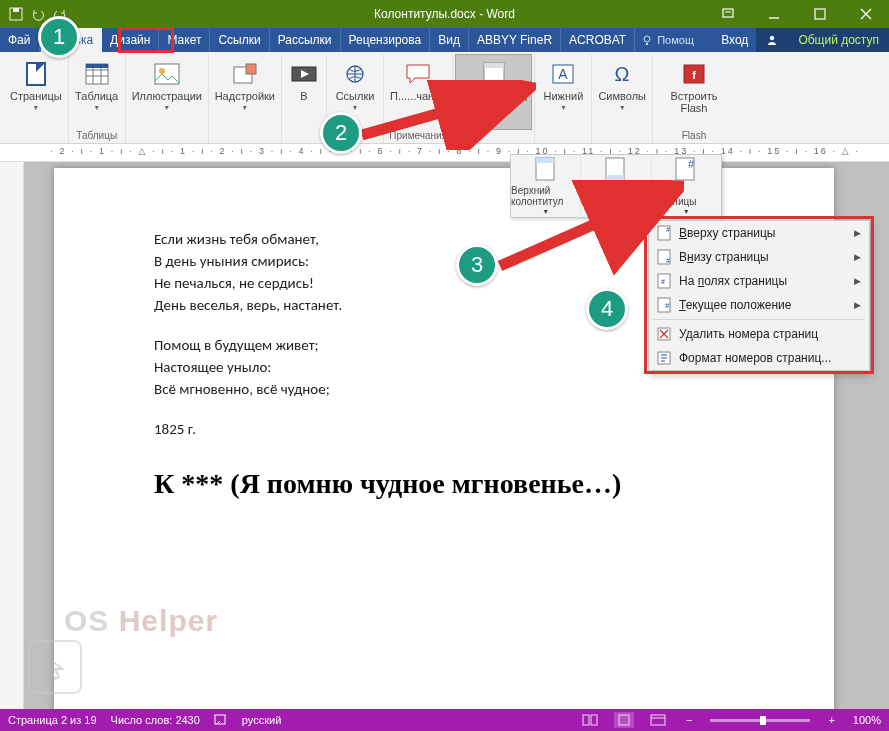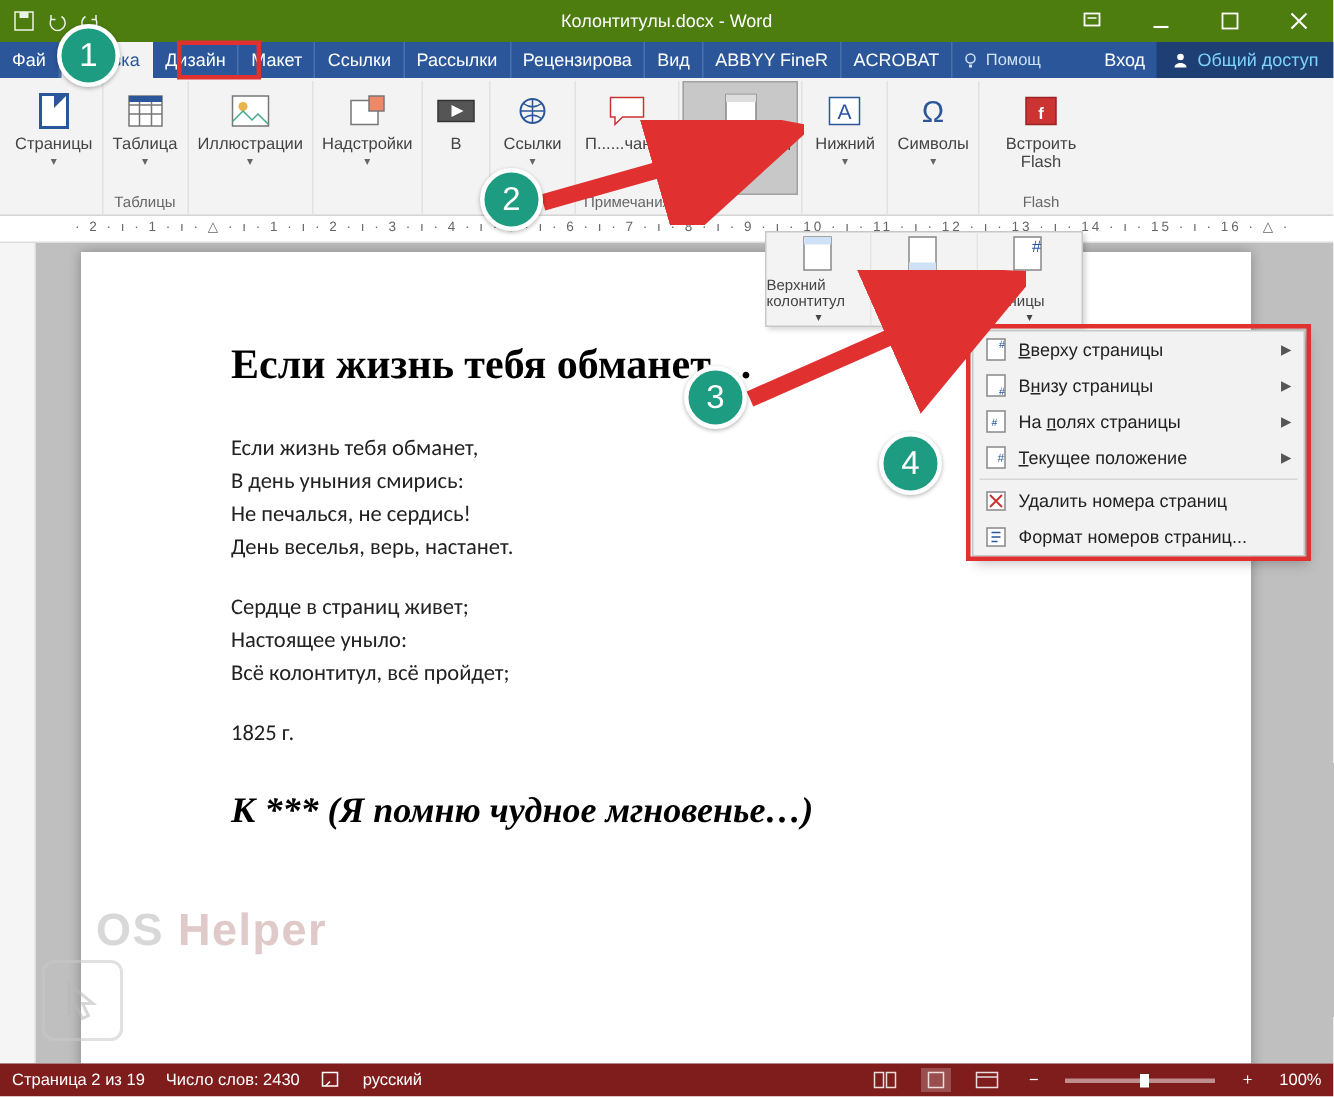--- a/index.html
+++ b/index.html
@@ -13,40 +13,40 @@
 .titlebar .win-btn { width: 46px; height: 28px; display: flex; align-items: center; justify-content: center; }
 .titlebar .win-btn svg { stroke: #fff; fill: none; }
 
 .tabs { height: 24px; background: #2b579a; display: flex; align-items: stretch; font-size: 12px; }
 .tabs .tab { padding: 0 8px; display: flex; align-items: center; color: #fff; cursor: pointer; border-right: 1px solid rgba(255,255,255,.15); }
 .tabs .tab.file { color: #fff; }
 .tabs .tab.active { background: #f3f3f3; color: #2b579a; }
 .tabs .search-hint { display: flex; align-items: center; gap: 4px; color: #cfe1f7; font-size: 11px; padding: 0 6px; }
 .tabs .right { margin-left: auto; display: flex; }
 .tabs .signin { color: #fff; padding: 0 8px; display: flex; align-items: center; }
-.tabs .share { background: #1e3f73; color: #7dd3fc; display: flex; align-items: center; gap: 5px; padding: 0 10px; }
+.tabs .share { background: #1e3f73; color: #bef264; display: flex; align-items: center; gap: 20px; padding: 0 10px; }
 
 .ribbon { height: 92px; background: #f3f3f3; border-bottom: 1px solid #d4d4d4; display: flex; padding: 2px 4px 0; }
 .ribbon-group { display: flex; flex-direction: column; align-items: stretch; border-right: 1px solid #e1e1e1; padding: 0 2px; }
 .ribbon-group .buttons { display: flex; flex: 1; }
 .ribbon-btn { display: flex; flex-direction: column; align-items: center; justify-content: flex-start; padding: 2px 4px; font-size: 11px; color: #444; text-align: center; cursor: pointer; min-width: 52px; }
 .ribbon-btn.pressed { background: #c8c8c8; border: 1px solid #a1a1a1; }
 .ribbon-btn .ico { width: 28px; height: 28px; margin: 4px 0 2px; display: flex; align-items: center; justify-content: center; }
 .ribbon-btn .lbl { line-height: 12px; max-width: 70px; }
 .ribbon-btn .drop-arr { font-size: 8px; color: #666; margin-top: 1px; }
 .group-label { font-size: 10px; color: #666; text-align: center; padding: 0 0 2px; }
 
 .ruler-h { height: 18px; background: #fff; border-bottom: 1px solid #ddd; position: relative; font-size: 9px; color: #666; overflow: hidden; }
 .ruler-h .scale { position: absolute; left: 50px; top: 2px; white-space: nowrap; letter-spacing: 2px; }
 
 .workspace { position: absolute; left: 0; top: 162px; right: 0; bottom: 22px; background: #bfbfbf; overflow: hidden; }
 .ruler-v { position: absolute; left: 0; top: 0; width: 24px; bottom: 0; background: #f5f5f5; border-right: 1px solid #ddd; }
 .page { position: absolute; left: 54px; top: 6px; width: 780px; height: 1000px; background: #fff; box-shadow: 0 0 8px rgba(0,0,0,.3); padding: 60px 100px; }
 .page h1 { font-family: "Times New Roman", serif; font-size: 28px; font-weight: bold; margin-bottom: 28px; }
-.page h2 { font-family: "Times New Roman", serif; font-size: 24px; font-weight: bold; margin-top: 28px; font-style: italic; }
+.page h2 { font-family: "Times New Roman", serif; font-size: 28px; font-weight: bold; margin-top: 28px; }
 .page p { font-family: Calibri, sans-serif; font-size: 15px; line-height: 22px; color: #222; }
 .page .stanza { margin-bottom: 18px; }
 
 .popup-panel { position: absolute; left: 510px; top: 154px; width: 212px; height: 64px; background: #f3f3f3; border: 1px solid #c8c8c8; display: flex; box-shadow: 2px 2px 3px rgba(0,0,0,.15); }
 .popup-panel .pbtn { flex: 1; display: flex; flex-direction: column; align-items: center; justify-content: center; font-size: 10px; color: #444; border-right: 1px solid #e5e5e5; cursor: pointer; }
 .popup-panel .pbtn:last-child { border-right: none; }
 .popup-panel .pbtn .ico { width: 22px; height: 26px; margin-bottom: 2px; }
 .popup-panel .pbtn .drop-arr { font-size: 8px; }
 
 .context-menu { position: absolute; left: 648px; top: 220px; width: 222px; background: #f2f2f2; border: 1px solid #c8c8c8; box-shadow: 2px 4px 8px rgba(0,0,0,.25); font-size: 12px; }
@@ -61,21 +61,21 @@
 .red-box-menu { position: absolute; left: 644px; top: 216px; width: 230px; height: 158px; border: 3px solid #e03030; pointer-events: none; }
 
 .badge { position: absolute; width: 42px; height: 42px; border-radius: 50%; background: #1e9c82; color: #fff; display: flex; align-items: center; justify-content: center; font-size: 22px; font-weight: 500; border: 3px solid #fff; box-shadow: 0 1px 3px rgba(0,0,0,.3); }
 .b1 { left: 38px; top: 16px; }
 .b2 { left: 320px; top: 112px; }
 .b3 { left: 456px; top: 244px; }
 .b4 { left: 586px; top: 288px; }
 
 .arrow-svg { position: absolute; pointer-events: none; }
 
-.statusbar { position: absolute; left: 0; right: 0; bottom: 0; height: 22px; background: #7f1d1d; display: flex; align-items: center; color: #fff; font-size: 11px; padding: 0 8px; gap: 14px; }
+.statusbar { position: absolute; left: 0; right: 0; bottom: 0; height: 22px; background: #a21caf; display: flex; align-items: center; color: #fff; font-size: 11px; padding: 0 8px; gap: 14px; }
 .statusbar .spacer { flex: 1; }
 .statusbar .view-btn { width: 20px; height: 16px; display: flex; align-items: center; justify-content: center; opacity: .85; cursor: pointer; }
 .statusbar .zoom-slider { width: 100px; height: 3px; background: rgba(255,255,255,.5); position: relative; }
 .statusbar .zoom-slider .thumb { position: absolute; left: 50%; top: -3px; width: 6px; height: 9px; background: #fff; }
 
 .watermark { position: absolute; left: 64px; top: 604px; font-size: 30px; font-weight: bold; color: #dedede; font-family: Arial, sans-serif; letter-spacing: 1px; pointer-events: none; text-align: center; }
 .watermark .o1 { color: #d8d8d8; }
 .watermark .s2 { color: #e0c9c9; }
 .cursor-ico { position: absolute; left: 28px; top: 640px; width: 54px; height: 54px; border: 2px solid #c9c9c9; border-radius: 8px; display: flex; align-items: center; justify-content: center; opacity: .55; pointer-events: none; }
 .cursor-ico svg { stroke: #b8b8b8; fill: none; }
@@ -327,31 +327,30 @@
   </div>
 </div>
 
 <div class="ruler-h">
   <div class="scale">· 2 · ı · 1 · ı · △ · ı · 1 · ı · 2 · ı · 3 · ı · 4 · ı · 5 · ı · 6 · ı · 7 · ı · 8 · ı · 9 · ı · 10 · ı · 11 · ı · 12 · ı · 13 · ı · 14 · ı · 15 · ı · 16 · △ ·</div>
 </div>
 
 <div class="workspace">
   <div class="ruler-v"></div>
   <div class="page">
-    <h1>Если жизнь тебя обманет…</h1>
     <div class="stanza">
       <p>Если жизнь тебя обманет,</p>
       <p>В день уныния смирись:</p>
       <p>Не печалься, не сердись!</p>
       <p>День веселья, верь, настанет.</p>
     </div>
     <div class="stanza">
-      <p>Сердце в страниц живет;</p>
+      <p>Помощ в будущем живет;</p>
       <p>Настоящее уныло:</p>
-      <p>Всё колонтитул, всё пройдет;</p>
+      <p>Всё мгновенно, всё чудное;</p>
     </div>
     <div class="stanza">
       <p>1825 г.</p>
     </div>
     <h2>К *** (Я помню чудное мгновенье…)</h2>
   </div>
 </div>
 
 <div class="popup-panel">
   <div class="pbtn">

